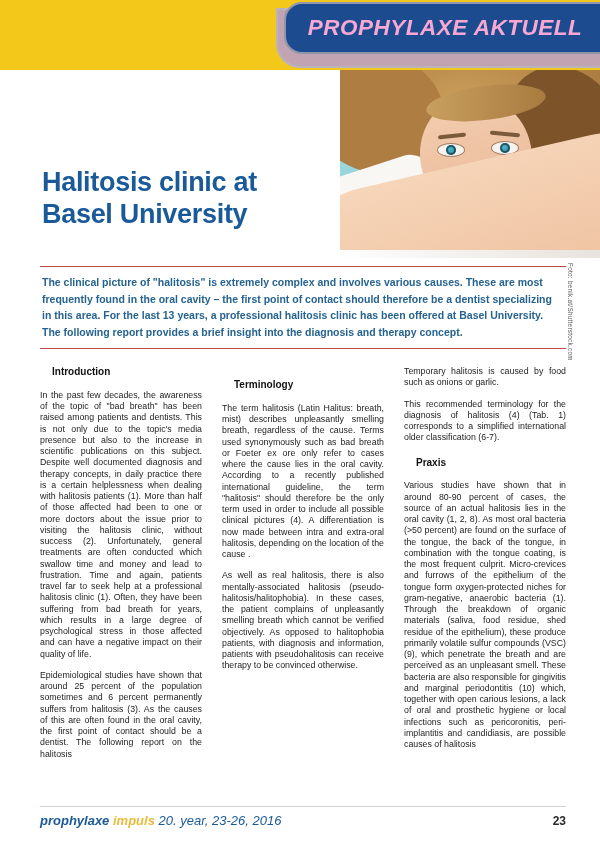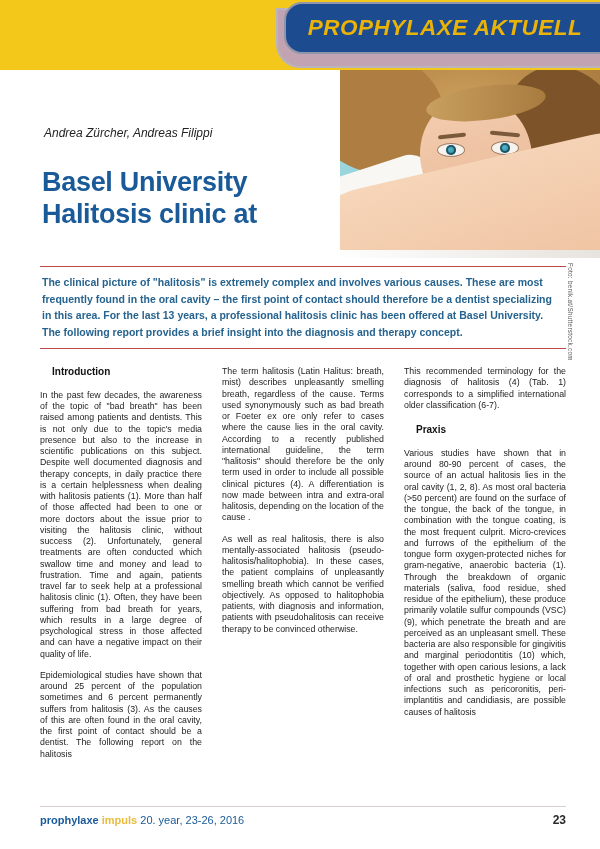--- a/index.html
+++ b/index.html
@@ -6,21 +6,21 @@
   .page{position:relative;width:600px;height:849px;background:#ffffff;overflow:hidden;
         font-family:"Liberation Sans", sans-serif;color:#1c1c1c;}
 
   
   .band{position:absolute;left:0;top:0;width:600px;height:70px;background:#F4C81A;}
   .badge-shadow{position:absolute;left:276px;top:8px;width:324px;height:56px;
         background:#C2A3B1;border-bottom-left-radius:24px;border:2px solid #b9b3bd;border-right:none;}
   .badge{position:absolute;left:284px;top:2px;width:320px;height:52px;background:#1D4B8F;
         border-top-left-radius:18px;border-bottom-left-radius:18px;border:2px solid #8f96ab;border-right:none;
         display:flex;align-items:center;justify-content:center;box-sizing:border-box;}
-  .badge span{color:#eab308;font-style:italic;font-weight:bold;font-size:22.5px;letter-spacing:0.5px;}
+  .badge span{color:#f9a8d4;font-style:italic;font-weight:bold;font-size:22.5px;letter-spacing:0.5px;}
 
   
   .photo-frame{position:absolute;left:332px;top:70px;width:268px;height:188px;
         background:linear-gradient(to right,#ffffff,#e7e3de);padding:0 0 8px 8px;box-sizing:border-box;}
   .photo{position:relative;width:100%;height:100%;overflow:hidden;
         background:linear-gradient(120deg,#a8dde2 0%,#7cc5d2 55%,#5fb3c4 100%);}
   .hair1{position:absolute;left:8px;top:-56px;width:262px;height:150px;border-radius:50%;
         background:radial-gradient(ellipse at 40% 60%,#cda05c,#9a6c35);transform:rotate(-9deg);}
   .hair2{position:absolute;left:-34px;top:-18px;width:140px;height:120px;border-radius:50%;
         background:#ad7d42;transform:rotate(20deg);}
@@ -62,21 +62,21 @@
   .col{width:162px;font-size:8.8px;line-height:1.28;text-align:justify;}
   .col h3{font-size:10px;margin:0 0 11px 0;color:#111;padding-left:12px;}
   .col p{margin:0 0 10px 0;}
   .col p:last-child{margin-bottom:0;}
   .col .mid-h{margin-top:13px;}
 
   
   .footer-rule{position:absolute;left:40px;right:34px;top:806px;height:1px;background:#d9cdcd;}
   .footer{position:absolute;left:40px;right:34px;top:813px;display:flex;
         justify-content:space-between;align-items:baseline;}
-  .journal{font-size:11px;color:#1A5A99;}
+  .journal{font-size:13px;font-style:italic;color:#1A5A99;}
   .journal .j1{font-weight:bold;color:#1A5A99;}
   .journal .j2{font-weight:bold;color:#E9BC3E;}
   .pagenum{font-weight:bold;font-size:12px;color:#2a2a2a;}
 </style>
 </head>
 <body>
 
 <div class="page">
 
   <div class="band"></div>
@@ -99,43 +99,44 @@
           <div class="iris"></div>
         </div>
       <div class="eye r">
           <div class="iris"></div>
         </div>
       <div class="arm"></div>
     </div>
   </div>
   <div class="photo-credit">Foto: benik.at/Shutterstock.com</div>
 
-  <div class="authors">Andrea Zürcher, Andreas Filippi</div>
   <div class="title">
+    <div>Halitosis clinic at</div>
     <div>Basel University</div>
-    <div>Halitosis clinic at</div>
   </div>
 
   <div class="lead-wrap">
     <div class="rule"></div>
     <p class="lead">The clinical picture of "halitosis" is extremely complex and involves various causes. These are most frequently found in the oral cavity – the first point of contact should therefore be a dentist specializing in this area. For the last 13 years, a professional halitosis clinic has been offered at Basel University. The following report provides a brief insight into the diagnosis and therapy concept.</p>
     <div class="rule"></div>
   </div>
 
   <div class="cols">
     <div class="col">
       <h3>Introduction</h3>
       <p>In the past few decades, the awareness of the topic of "bad breath" has been raised among patients and dentists. This is not only due to the topic's media presence but also to the increase in scientific publications on this subject. Despite well documented diagnosis and therapy concepts, in daily practice there is a certain helplessness when dealing with halitosis patients (1). More than half of those affected had been to one or more doctors about the issue prior to visiting the halitosis clinic, without success (2). Unfortunately, general treatments are often conducted which swallow time and money and lead to frustration. Time and again, patients travel far to seek help at a professional halitosis clinic (1). Often, they have been suffering from bad breath for years, which results in a large degree of psychological stress in those affected and can have a negative impact on their quality of life.</p>
       <p>Epidemiological studies have shown that around 25 percent of the population sometimes and 6 percent permanently suffers from halitosis (3). As the causes of this are often found in the oral cavity, the first point of contact should be a dentist. The following report on the halitosis</p>
     </div>
     <div class="col">
+      <h3 class="mid-h">Terminology</h3>
       <p>The term halitosis (Latin Halitus: breath, mist) describes unpleasantly smelling breath, regardless of the cause. Terms used synonymously such as bad breath or Foeter ex ore only refer to cases where the cause lies in the oral cavity. According to a recently published international guideline, the term "halitosis" should therefore be the only term used in order to include all possible clinical pictures (4). A differentiation is now made between intra and extra-oral halitosis, depending on the location of the cause .</p>
       <p>As well as real halitosis, there is also mentally-associated halitosis (pseudo-halitosis/halitophobia). In these cases, the patient complains of unpleasantly smelling breath which cannot be verified objectively. As opposed to halitophobia patients, with diagnosis and information, patients with pseudohalitosis can receive therapy to be convinced otherwise.</p>
     </div>
     <div class="col">
+      <p>Temporary halitosis is caused by food such as onions or garlic.</p>
       <p>This recommended terminology for the diagnosis of halitosis (4) (Tab. 1) corresponds to a simplified international older classification (6-7).</p>
       <h3 class="mid-h">Praxis</h3>
       <p>Various studies have shown that in around 80-90 percent of cases, the source of an actual halitosis lies in the oral cavity (1, 2, 8). As most oral bacteria (&gt;50 percent) are found on the surface of the tongue, the back of the tongue, in combination with the tongue coating, is the most frequent culprit. Micro-crevices and furrows of the epithelium of the tongue form oxygen-protected niches for gram-negative, anaerobic bacteria (1). Through the breakdown of organic materials (saliva, food residue, shed residue of the epithelium), these produce primarily volatile sulfur compounds (VSC) (9), which penetrate the breath and are perceived as an unpleasant smell. These bacteria are also responsible for gingivitis and marginal periodontitis (10) which, together with open carious lesions, a lack of oral and prosthetic hygiene or local infections such as pericoronitis, peri-implantitis and candidiasis, are possible causes of halitosis</p>
     </div>
   </div>
 
   <div class="footer-rule"></div>
   <div class="footer">
     <div class="journal">
       <span class="j1">prophylaxe</span>

